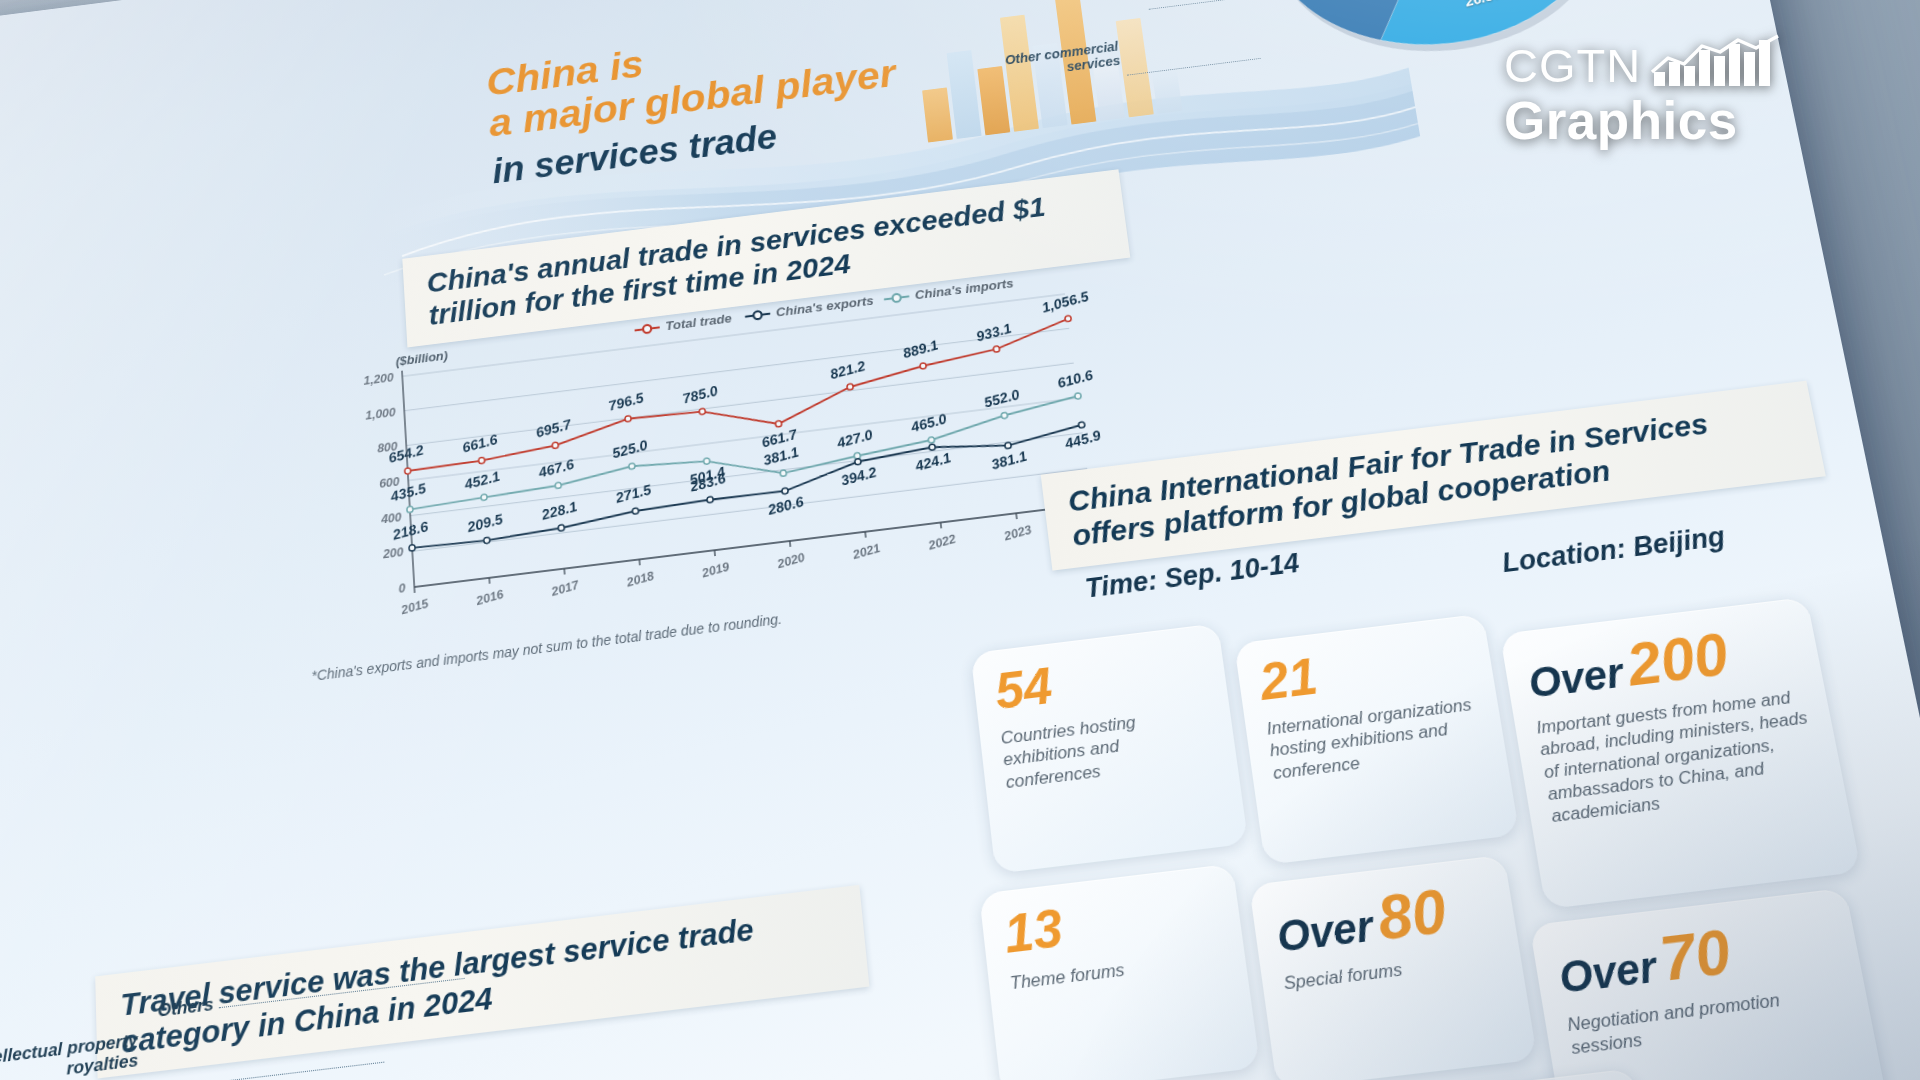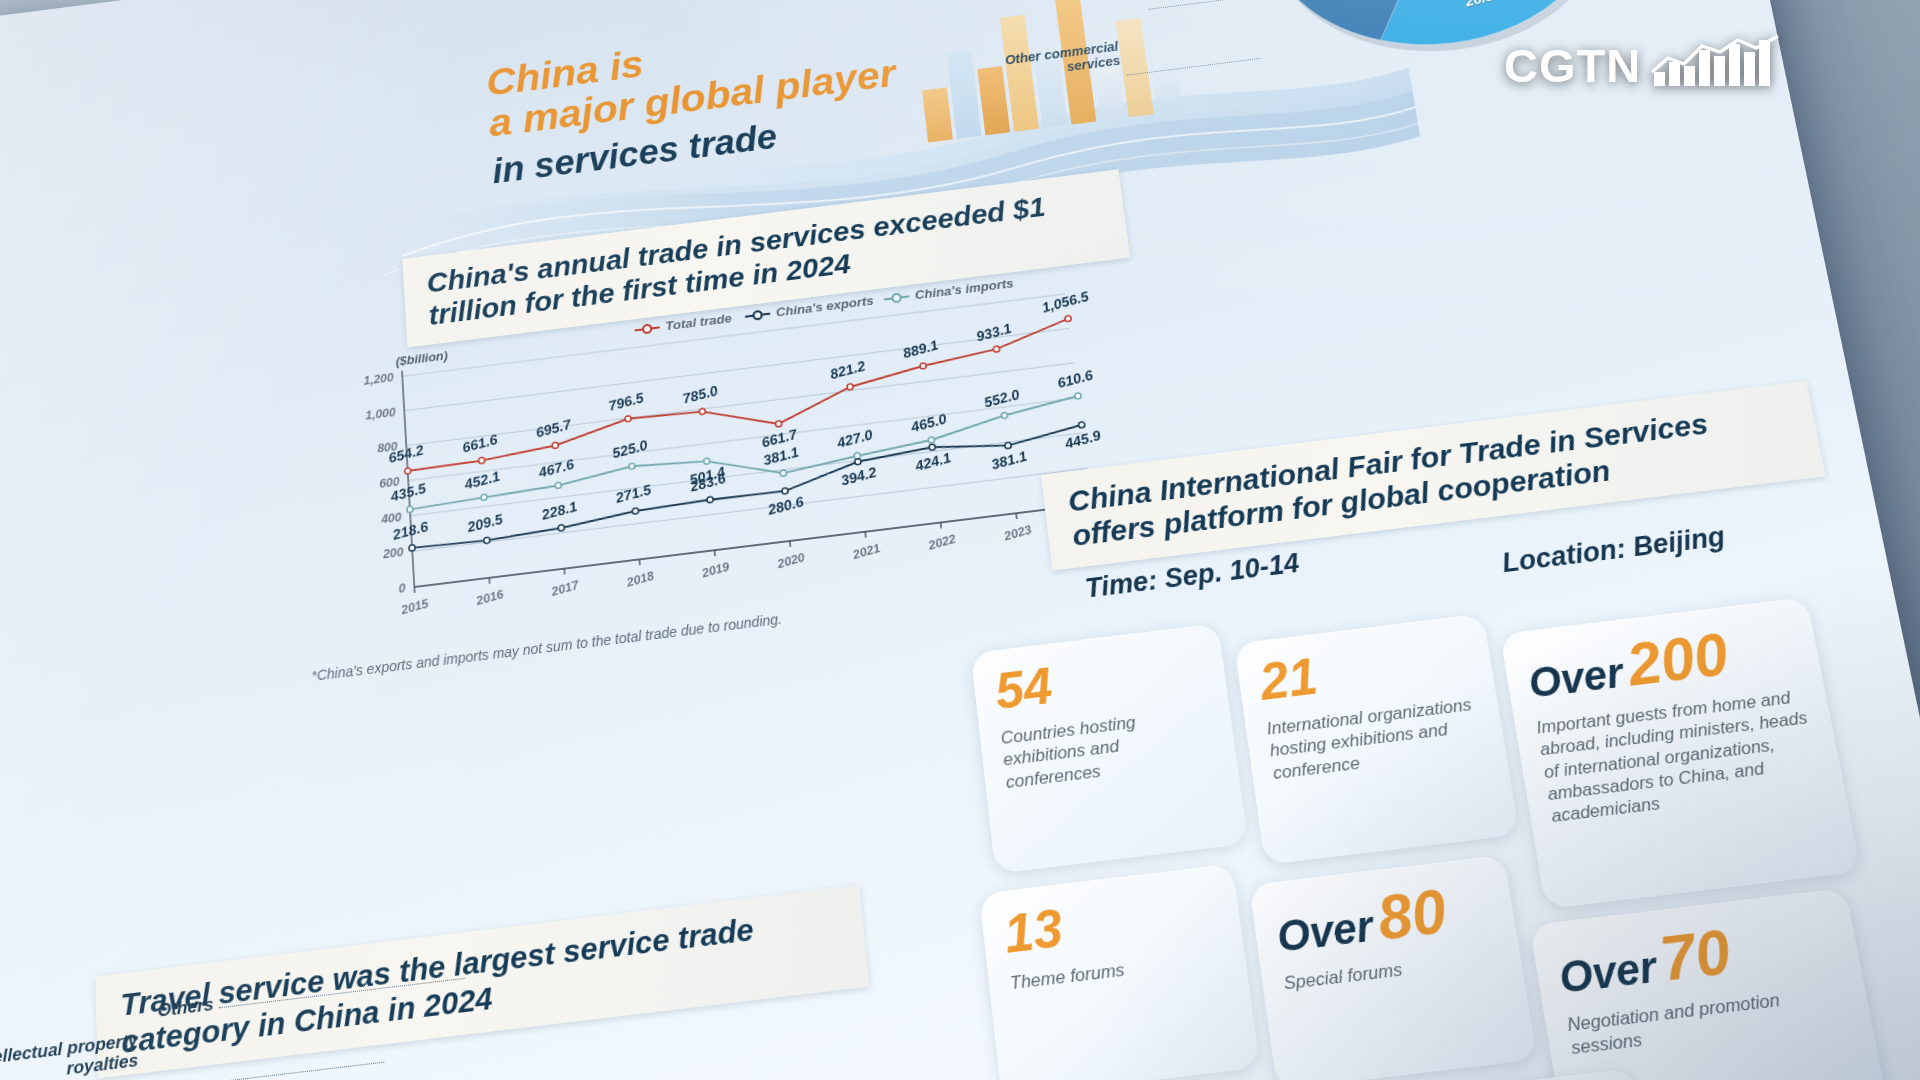--- a/index.html
+++ b/index.html
@@ -98,21 +98,21 @@
     padding:16px 20px;box-sizing:border-box;}
   .card .num{font-size:50px;font-style:italic;font-weight:bold;color:#ef9a30;line-height:1;}
   .card .num .pre{font-size:34px;color:#16364f;margin-right:6px;}
   .card .cap{font-size:17px;font-style:italic;color:#5d6a76;line-height:1.25;margin-top:10px;}
   .card.big .num{font-size:58px;}
   .card.big .num .pre{font-size:40px;}
 
   
   #logo{position:absolute;right:46px;top:32px;width:370px;height:120px;
     color:#fff;text-align:left;}
-  #logo .cg{font-size:47px;font-weight:bold;letter-spacing:1px;line-height:.95;display:inline-block;}
+  #logo .cg{font-size:47px;font-weight:normal;letter-spacing:1px;line-height:.95;display:inline-block;}
   #logo .gr{font-size:53px;font-weight:bold;letter-spacing:.5px;line-height:1;display:block;margin-top:2px;}
   #logo .mark{display:inline-block;vertical-align:-6px;margin-left:4px;}
   .logoshadow{filter:drop-shadow(0 2px 6px rgba(0,0,0,.55));}
 </style>
 </head>
 <body>
 
 <div class="ambient"></div>
 
 <div class="stage">
@@ -398,14 +398,15 @@
           <rect x="19" y="30" width="11" height="24"></rect>
           <rect x="34" y="34" width="11" height="20"></rect>
           <rect x="49" y="18" width="11" height="36"></rect>
           <rect x="64" y="24" width="11" height="30"></rect>
           <rect x="79" y="12" width="11" height="42"></rect>
           <rect x="94" y="20" width="11" height="34"></rect>
           <rect x="109" y="8" width="11" height="46"></rect>
         </g>
       </svg>
     </span>
+    <span class="gr">Graphics</span>
   </div>
 </div>
 
 </body></html>

